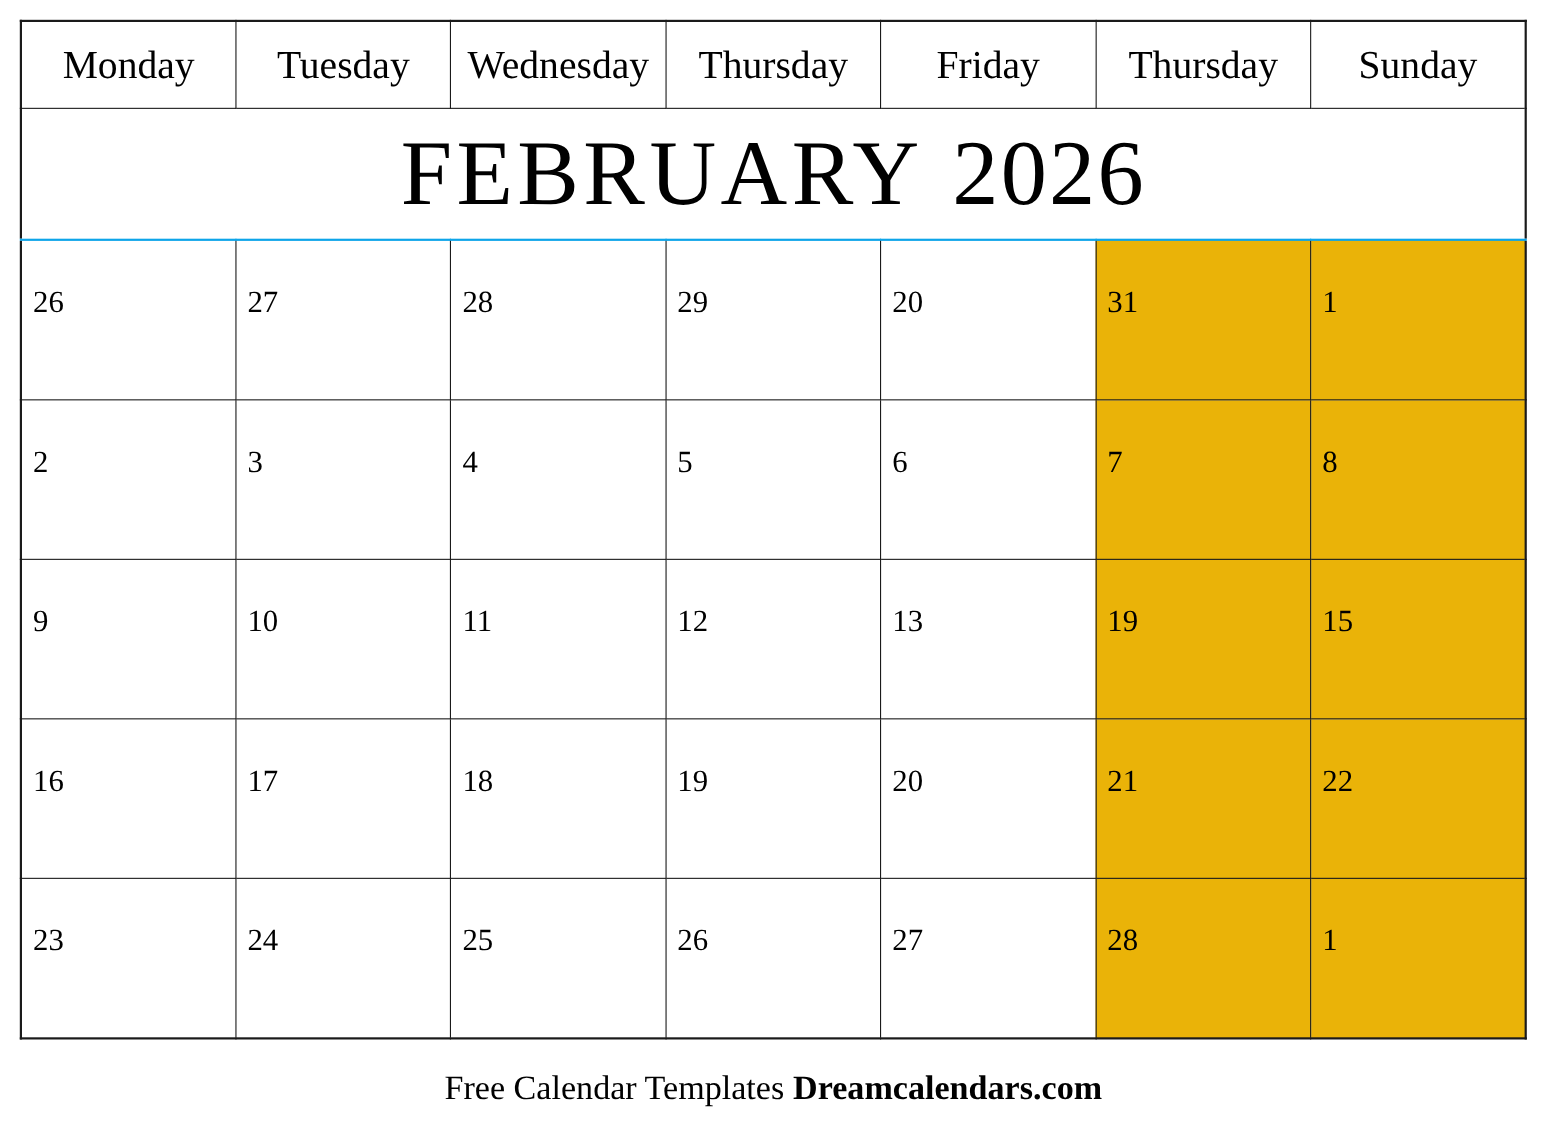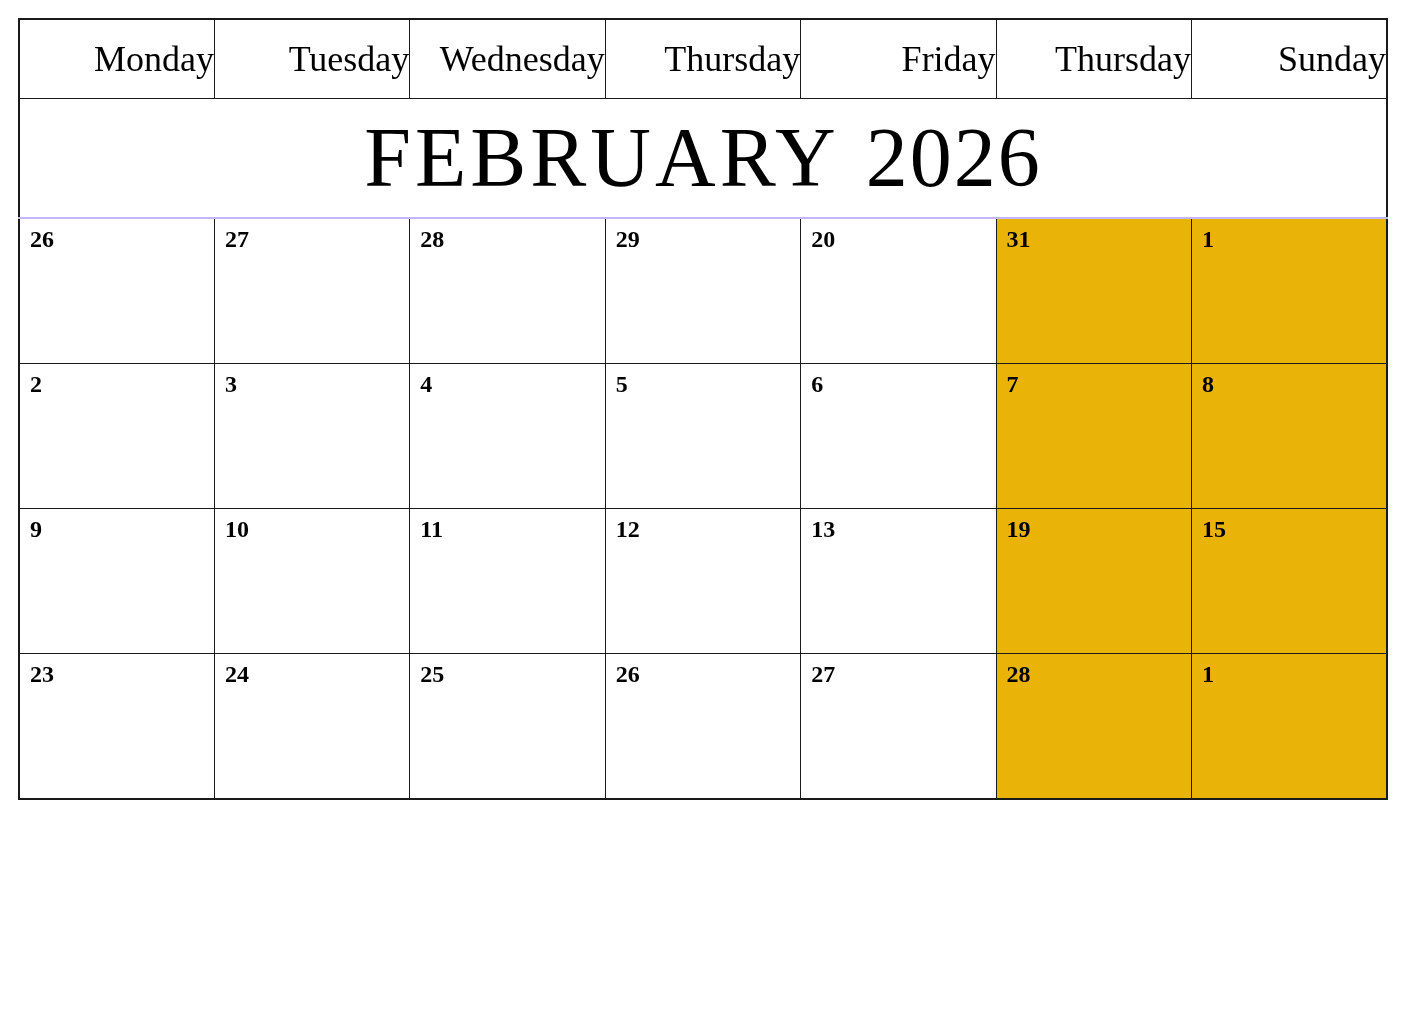--- a/index.html
+++ b/index.html
@@ -24,21 +24,21 @@
   .calendar {
     width: 1370px;
     margin: 0 auto;
     border: 2px solid #1a1a1a;
     border-collapse: collapse;
     table-layout: fixed;
     background: #ffffff;
   }
   .title-row td {
     border: none;
-    border-bottom: 2px solid #c4b5fd;
+    border-bottom: 2px solid #0ea5e9;
     height: 118px;
     text-align: center;
     vertical-align: middle;
     padding: 0;
   }
   .title-text {
     font-family: "Liberation Serif", serif;
     font-size: 84px;
     letter-spacing: 2px;
     line-height: 1;
@@ -50,41 +50,42 @@
   .title-text .year {
     letter-spacing: 2px;
     margin-left: 26px;
   }
   thead th {
     border: 1px solid #1a1a1a;
     border-top: none;
     height: 78px;
     font-weight: normal;
     font-size: 36px;
-    text-align: right;
+    text-align: center;
     vertical-align: middle;
     padding: 0;
     background: #ffffff;
   }
   tbody td {
     border: 1px solid #1a1a1a;
     height: 136px;
     vertical-align: top;
     padding: 8px 0 0 10px;
     background: #ffffff;
   }
   tbody td.weekend {
     background: #eab308;
   }
   .daynum {
     font-family: "Liberation Serif", serif;
-    font-weight: bold;
-    font-size: 24px;
+    font-weight: normal;
+    font-size: 28px;
     line-height: 1;
     display: inline-block;
+    margin-top: 35px;
   }
   .footer {
     width: 1370px;
     margin: 0 auto;
     text-align: center;
     padding-top: 26px;
     font-size: 31px;
     white-space: nowrap;
   }
   .footer .free {
@@ -144,25 +145,37 @@
       <tr>
         <td><span class="daynum">9</span></td>
         <td><span class="daynum">10</span></td>
         <td><span class="daynum">11</span></td>
         <td><span class="daynum">12</span></td>
         <td><span class="daynum">13</span></td>
         <td class="weekend"><span class="daynum">19</span></td>
         <td class="weekend"><span class="daynum">15</span></td>
       </tr>
       <tr>
+        <td><span class="daynum">16</span></td>
+        <td><span class="daynum">17</span></td>
+        <td><span class="daynum">18</span></td>
+        <td><span class="daynum">19</span></td>
+        <td><span class="daynum">20</span></td>
+        <td class="weekend"><span class="daynum">21</span></td>
+        <td class="weekend"><span class="daynum">22</span></td>
+      </tr>
+      <tr>
         <td><span class="daynum">23</span></td>
         <td><span class="daynum">24</span></td>
         <td><span class="daynum">25</span></td>
         <td><span class="daynum">26</span></td>
         <td><span class="daynum">27</span></td>
         <td class="weekend"><span class="daynum">28</span></td>
         <td class="weekend"><span class="daynum">1</span></td>
       </tr>
     </tbody>
   </table>
 
+  <div class="footer">
+    <span class="free">Free Calendar Templates</span><span class="brand">Dreamcalendars.com</span>
+  </div>
 
 </div>
 
 </body></html>

